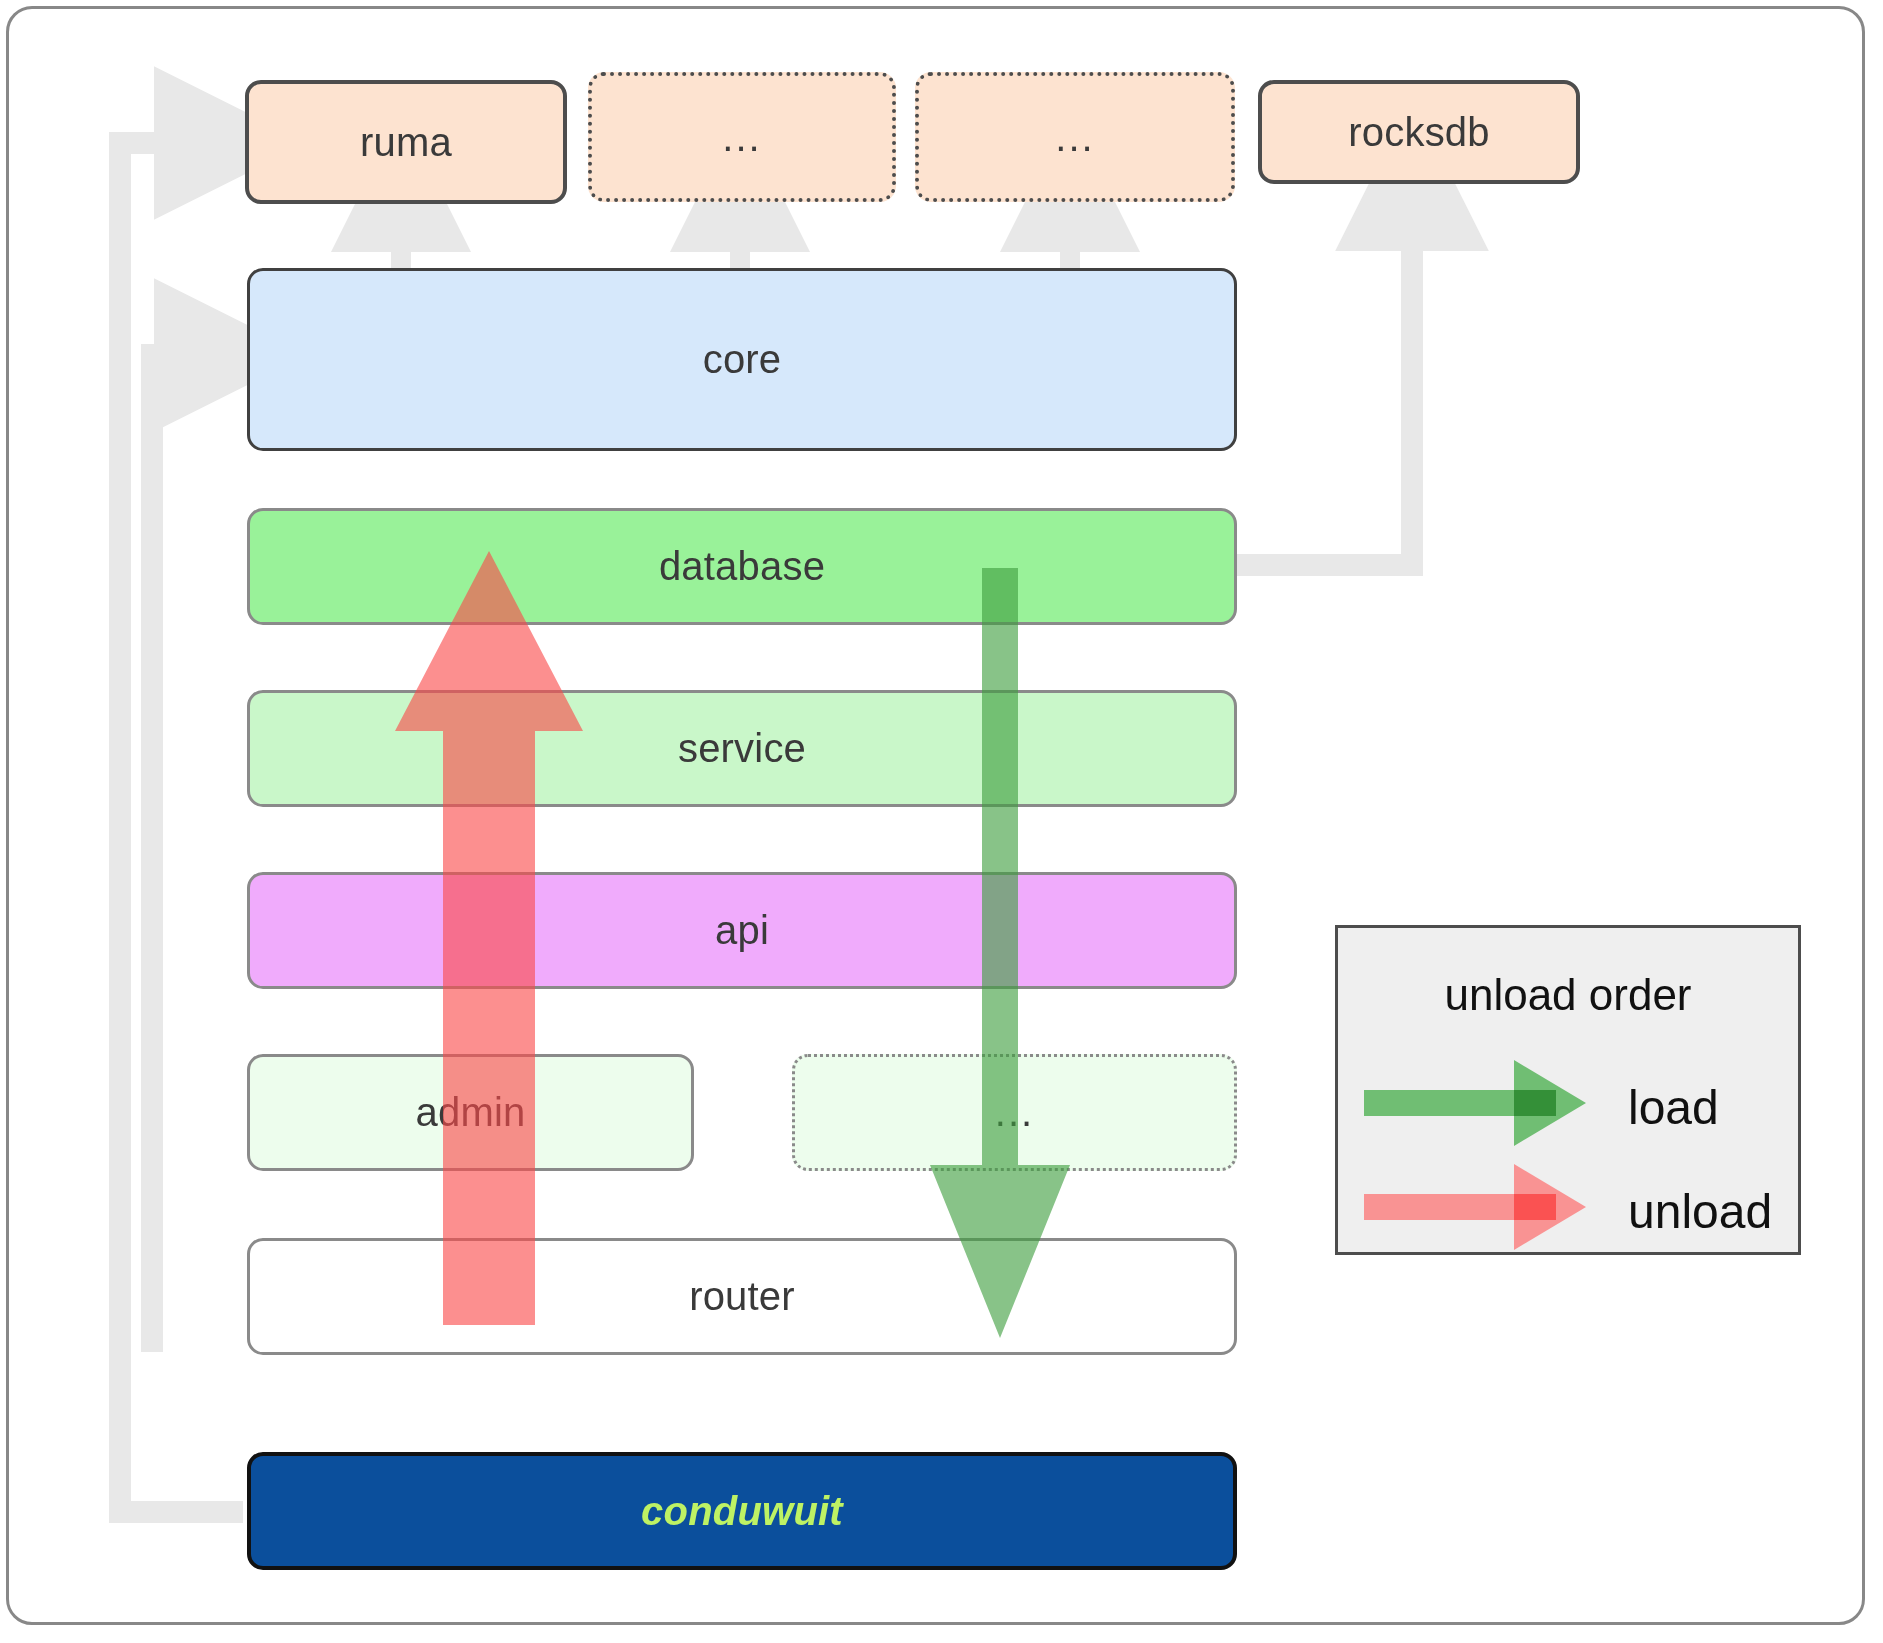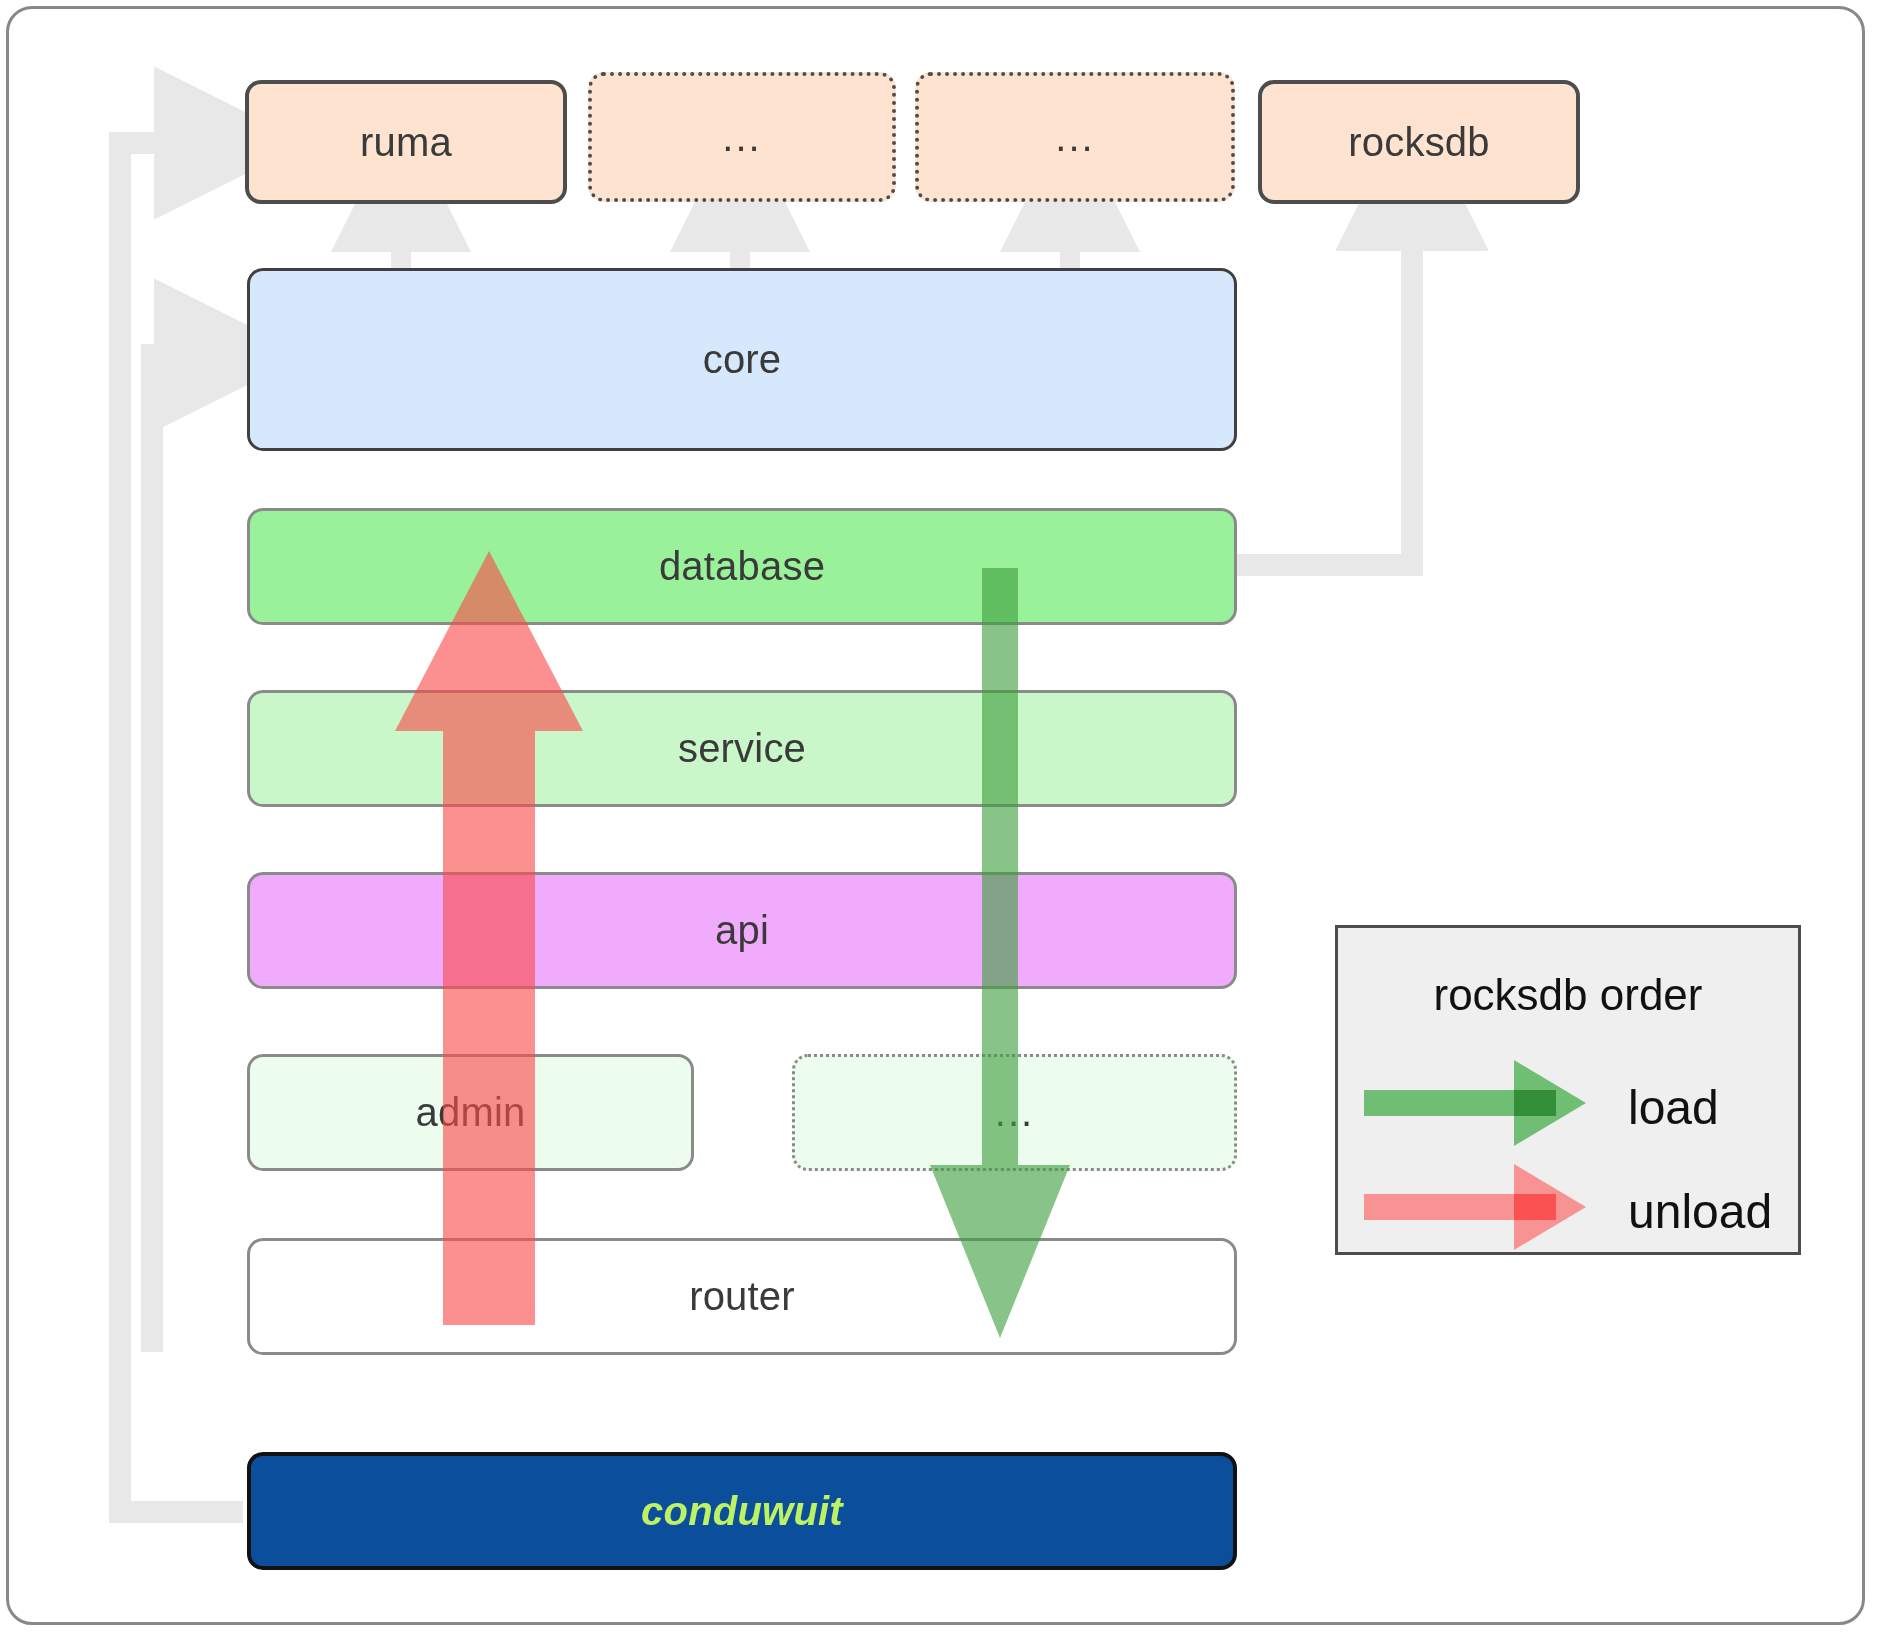--- a/index.html
+++ b/index.html
@@ -194,21 +194,21 @@
   </div>
 
   <div class="node dep dotted" style="left:588px; top:72px; width:308px; height:130px;">
     <span class="ellipsis">...</span>
   </div>
 
   <div class="node dep dotted" style="left:915px; top:72px; width:320px; height:130px;">
     <span class="ellipsis">...</span>
   </div>
 
-  <div class="node dep" style="left:1258px; top:80px; width:322px; height:124px;">
+  <div class="node dep" style="left:1258px; top:80px; width:322px; height:104px;">
     <span>rocksdb</span>
   </div>
 
   <div class="node core-box" style="left:247px; top:268px; width:990px; height:183px;">
     <span>core</span>
   </div>
 
   <div class="node layer" style="left:247px; top:508px; width:990px; height:117px; background:#99f299;">
     <span>database</span>
   </div>
@@ -242,21 +242,21 @@
     <g opacity="0.62">
       <polygon fill="#fa4b4b" points="489,551 583,731 535,731 535,1325 443,1325 443,731 395,731"></polygon>
     </g>
 
     <g opacity="0.62">
       <polygon fill="#3f9e3f" points="1018,568 1018,1165 1070,1165 1000,1338 930,1165 982,1165 982,568"></polygon>
     </g>
   </svg>
 
   <div class="legend">
-    <div class="legend-title">rocksdb order</div>
+    <div class="legend-title">unload order</div>
 
     <div class="legend-row r0">
       <svg class="legend-arrow-svg" viewBox="0 0 230 90" xmlns="http://www.w3.org/2000/svg">
         <polygon fill="#4caf50" opacity="0.78" points="0,32 150,32 150,2 222,45 150,88 150,58 0,58"></polygon>
         <rect x="150" y="32" width="42" height="26" fill="#2e8b32" opacity="0.9"></rect>
       </svg>
       <div class="legend-label">load</div>
     </div>
 
     <div class="legend-row r1">

